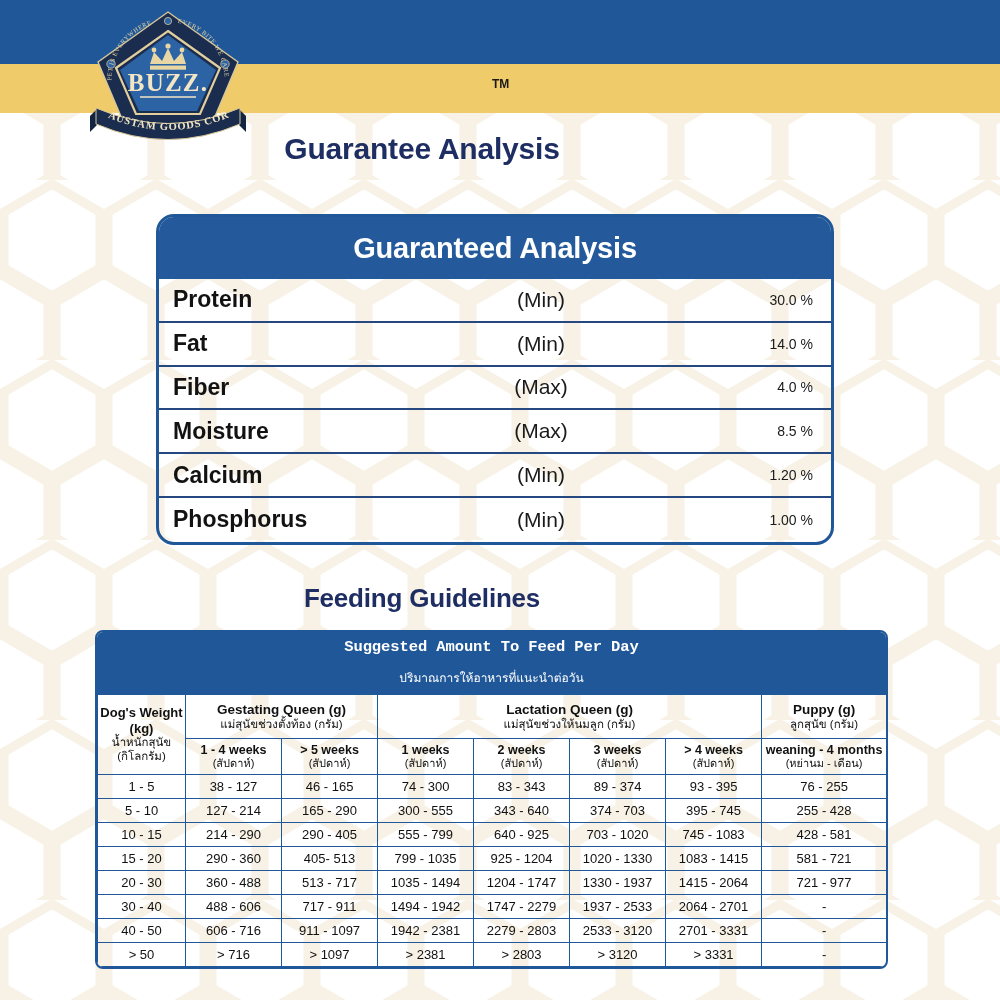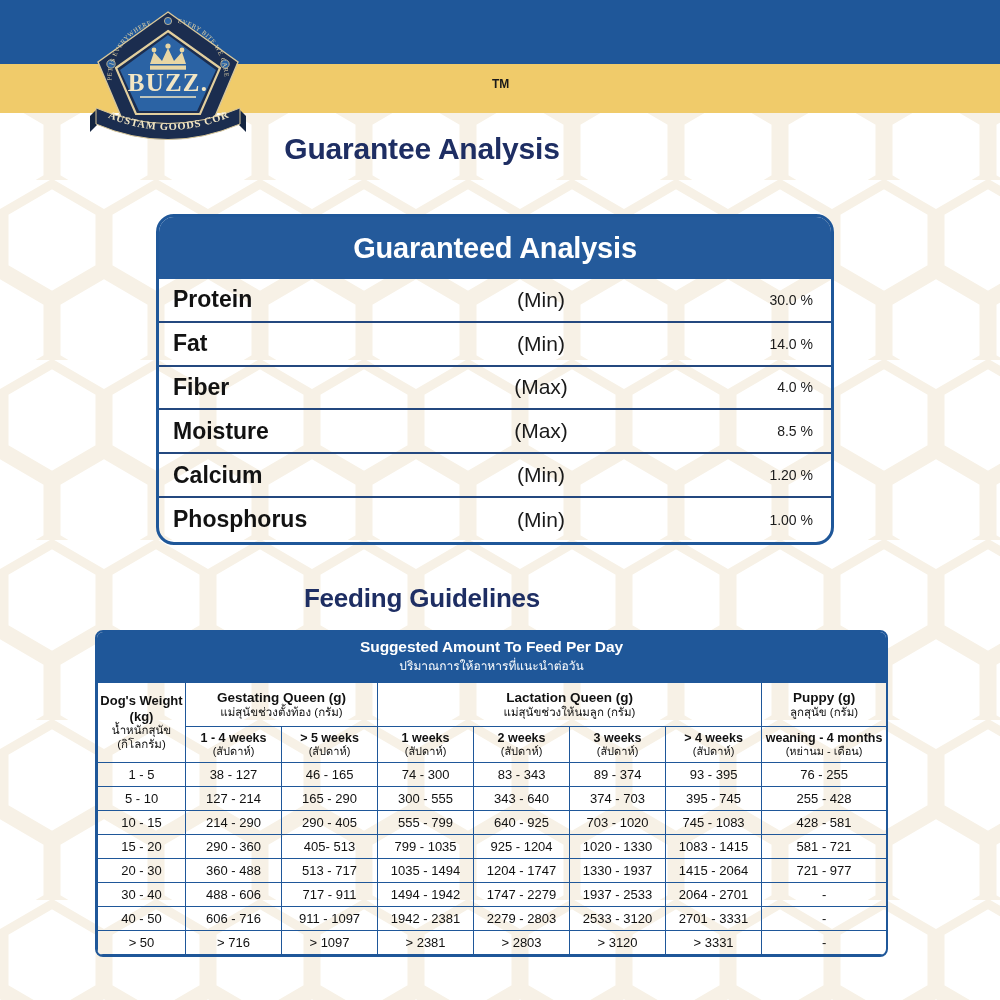--- a/index.html
+++ b/index.html
@@ -152,25 +152,26 @@
     background: #1f5799;
     color: #fff;
     text-align: center;
     padding: 6px 0 7px 0;
   }
   .feed-title .en {
     font-size: 15.5px;
     font-weight: bold;
     display: block;
     letter-spacing: -0.1px;
+    font-family: Liberation Mono, monospace;
   }
   .feed-title .th {
     font-size: 12px;
     display: block;
-    margin-top: 0px;
+    margin-top: 12px;
   }
 
   table.feed {
     width: 100%;
     border-collapse: collapse;
     table-layout: fixed;
     background: transparent;
   }
   table.feed th, table.feed td {
     border: 1px solid #1f5799;

